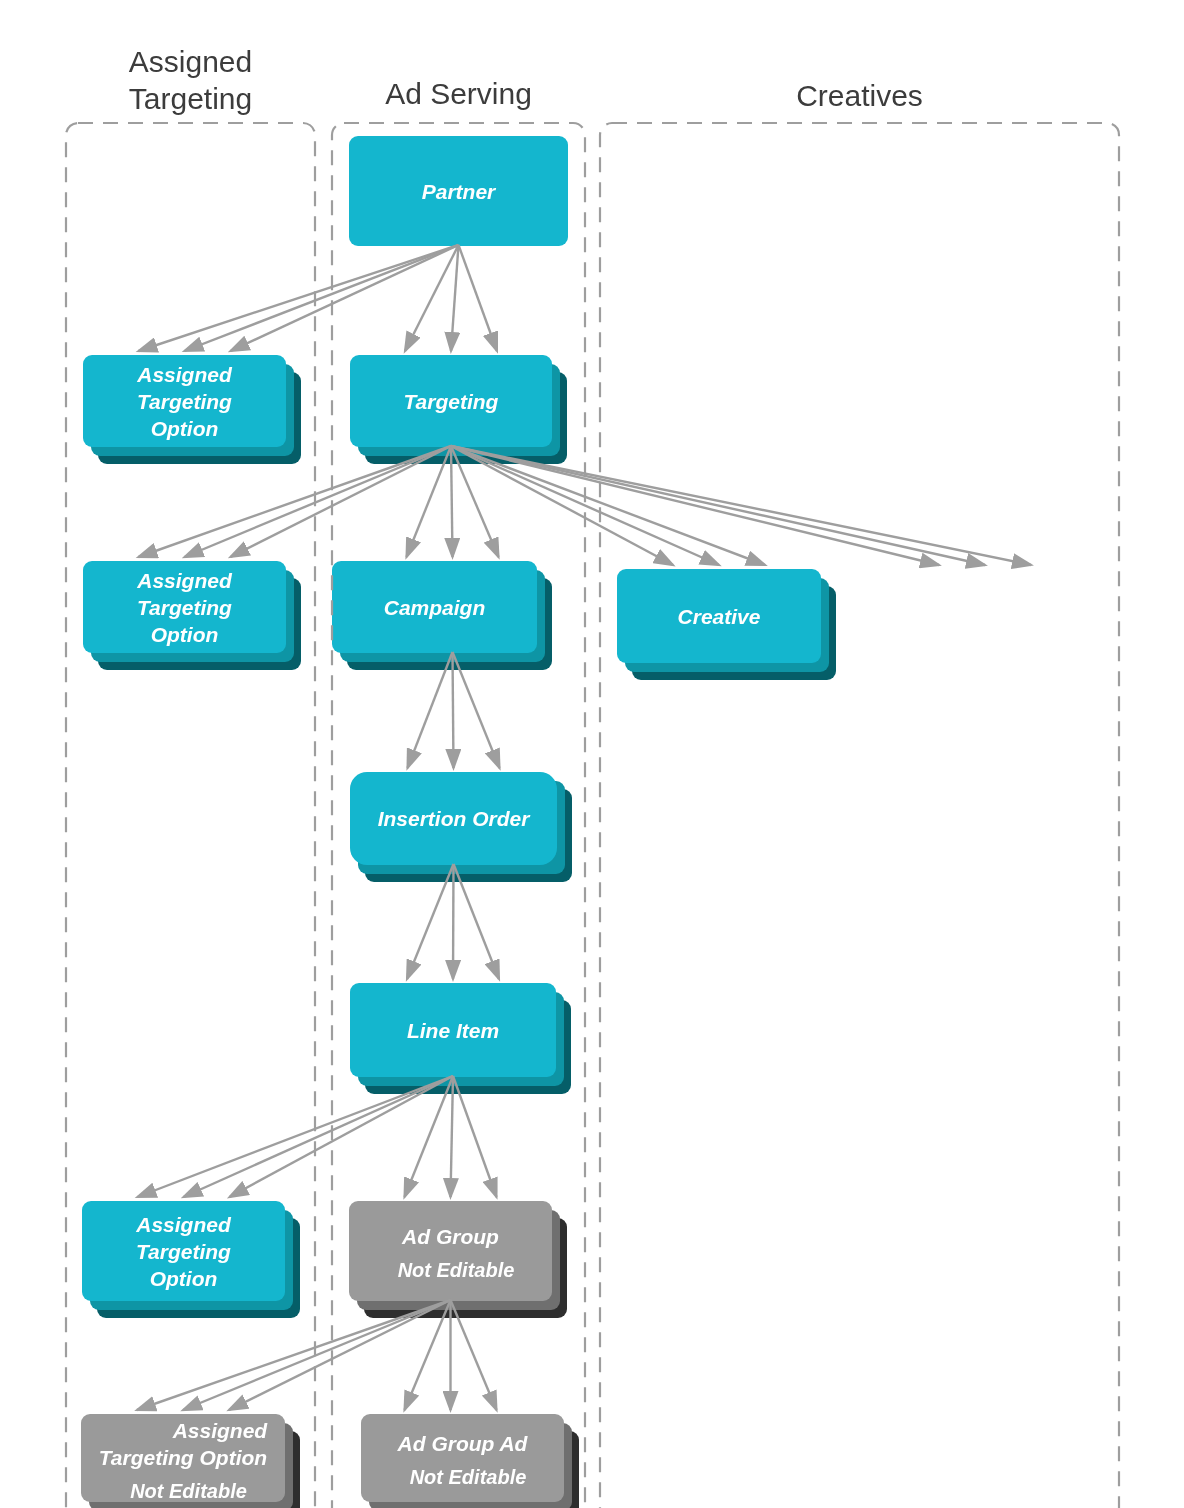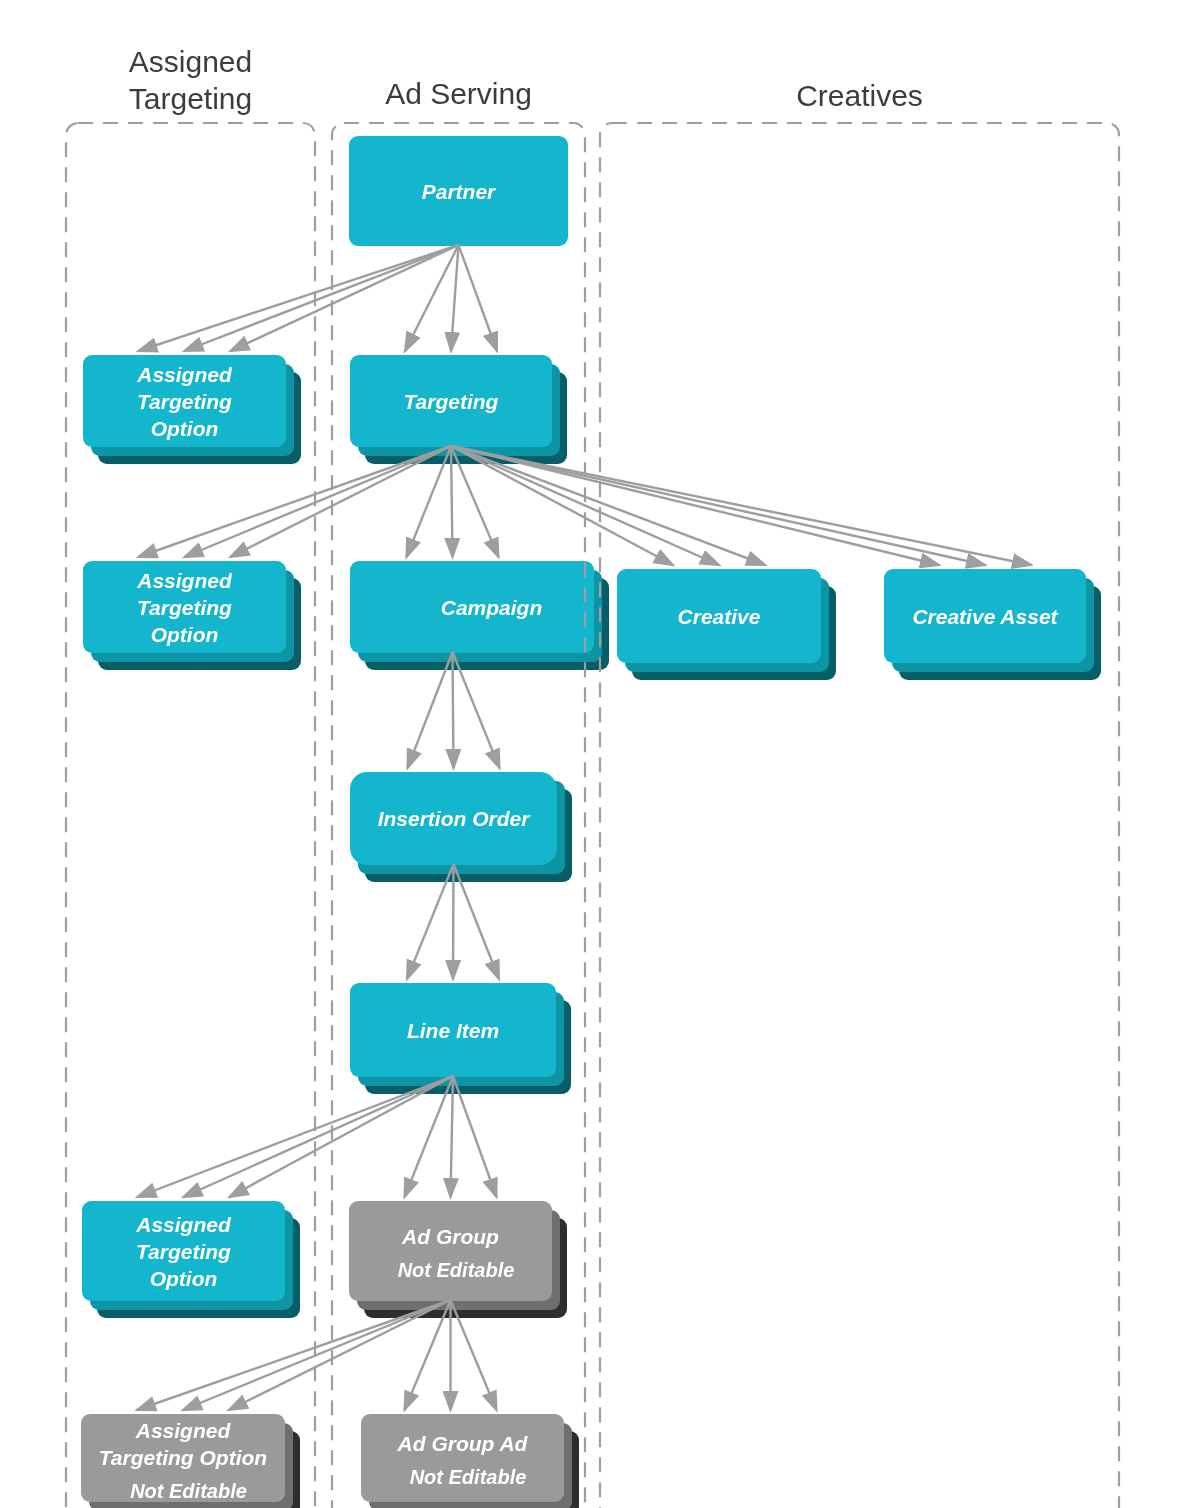--- a/index.html
+++ b/index.html
@@ -15,21 +15,21 @@
   .col-header{
     position:absolute; text-align:center; white-space:pre-line;
     font-size:30px; line-height:37px; color:var(--header-text);
   }
   #overlay{position:absolute; left:0; top:0; z-index:3; pointer-events:none;}
   .node{
     position:absolute; display:flex; flex-direction:column; align-items:center;
     justify-content:center; gap:11px; border-radius:9px; text-align:center;font-style:italic;
   }
   .node.cyan{background:var(--cyan);}
-  .node.gray{background:var(--gray);}
+  .node.gray{background:var(--gray);text-align:right;}
   .node.stacked::before,.node.stacked::after{
     content:""; position:absolute; inset:0; border-radius:9px;
   }
   .node.stacked::before{transform:translate(8px,9px); z-index:-1;}
   .node.stacked::after{transform:translate(15px,17px); z-index:-2;}
   .node.cyan.stacked::before{background:var(--cyan-mid);}
   .node.cyan.stacked::after{background:var(--cyan-dark);}
   .node.gray.stacked::before{background:var(--gray-mid);}
   .node.gray.stacked::after{background:var(--gray-dark);}
   .node-label{
@@ -114,30 +114,26 @@
     <div class="node cyan stacked" style="left: 350px; top: 320px; width: 202px; height: 92px;">
     <div class="node-label">Targeting</div>
 
   </div>
     <div class="node cyan stacked" style="left: 83px; top: 526px; width: 203px; height: 92px;">
     <div class="node-label">Assigned
 Targeting
 Option</div>
 
   </div>
-    <div class="node cyan stacked" style="left: 350px; top: 526px; width: 205px; height: 92px; padding-left: 39px;">
+    <div class="node cyan stacked" style="left: 332px; top: 526px; width: 205px; height: 92px;">
     <div class="node-label">Campaign</div>
 
   </div>
     <div class="node cyan stacked" style="left: 617px; top: 534px; width: 204px; height: 94px;">
     <div class="node-label">Creative</div>
-
-  </div>
-    <div class="node cyan stacked" style="left: 884px; top: 534px; width: 202px; height: 94px;">
-    <div class="node-label">Creative Asset</div>
 
   </div>
     <div class="node cyan stacked" style="left: 350px; top: 737px; width: 207px; height: 93px; border-radius: 17px;">
     <div class="node-label">Insertion Order</div>
 
   </div>
     <div class="node cyan stacked" style="left: 350px; top: 948px; width: 206px; height: 94px;">
     <div class="node-label">Line Item</div>
 
   </div>

